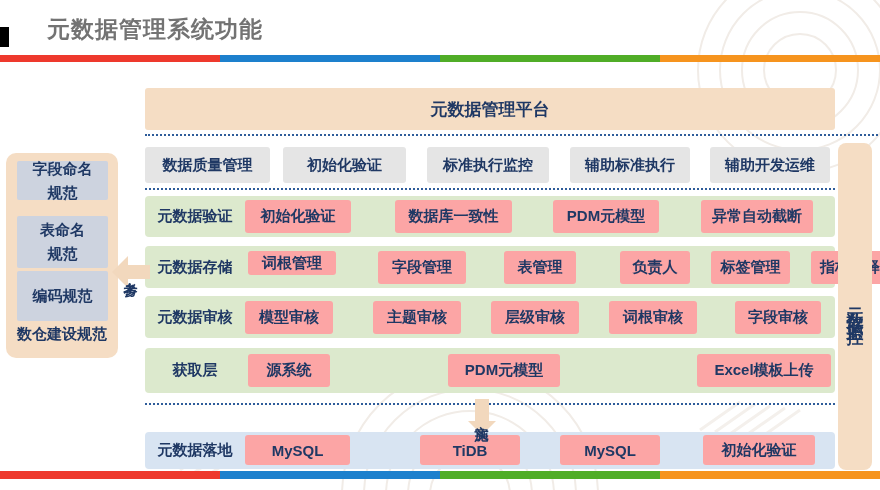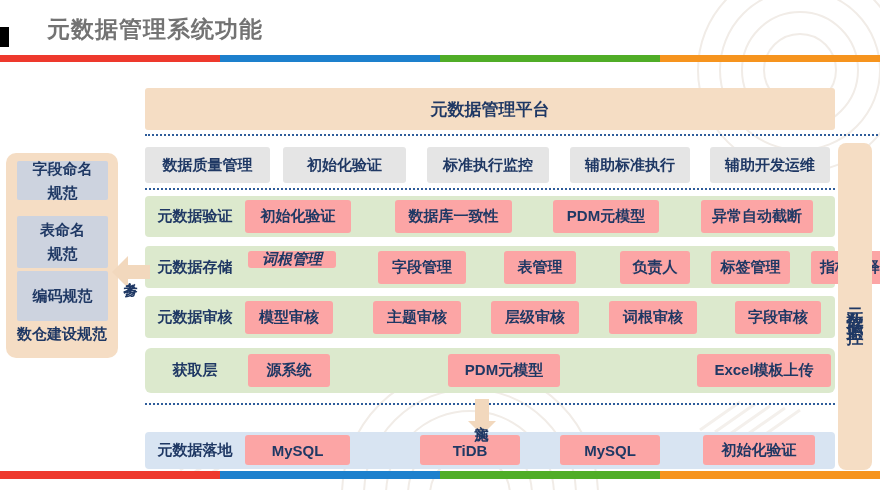--- a/index.html
+++ b/index.html
@@ -111,38 +111,38 @@
   <div class="band" style="top:196px;height:41px;">
     <div class="band-label">元数据验证</div>
     <div class="gbox" style="left:100px;top:4px;width:106px;height:33px;">初始化验证</div>
     <div class="gbox" style="left:250px;top:4px;width:117px;height:33px;">数据库一致性</div>
     <div class="gbox" style="left:408px;top:4px;width:106px;height:33px;">PDM元模型</div>
     <div class="gbox" style="left:556px;top:4px;width:112px;height:33px;">异常自动截断</div>
   </div>
 
   <div class="band" style="top:246px;height:42px;">
     <div class="band-label">元数据存储</div>
-    <div class="gbox" style="left:103px;top:5px;width:88px;height:17px;font-style:italic;">词根管理</div>
+    <div class="gbox" style="left:103px;top:5px;width:88px;height:24px;">词根管理</div>
     <div class="gbox" style="left:233px;top:5px;width:88px;height:33px;">字段管理</div>
     <div class="gbox" style="left:359px;top:5px;width:72px;height:33px;">表管理</div>
     <div class="gbox" style="left:403px;top:5px;width:70px;height:33px;transform:translateX(72px);">负责人</div>
     <div class="gbox" style="left:494px;top:5px;width:79px;height:33px;transform:translateX(72px);">标签管理</div>
     <div class="gbox" style="left:594px;top:5px;width:78px;height:33px;transform:translateX(72px);">指标解释</div>
   </div>
 
   <div class="band" style="top:296px;height:42px;">
     <div class="band-label">元数据审核</div>
     <div class="gbox" style="left:100px;top:5px;width:88px;height:33px;">模型审核</div>
     <div class="gbox" style="left:228px;top:5px;width:88px;height:33px;">主题审核</div>
     <div class="gbox" style="left:346px;top:5px;width:88px;height:33px;">层级审核</div>
     <div class="gbox" style="left:464px;top:5px;width:88px;height:33px;">词根审核</div>
     <div class="gbox" style="left:590px;top:5px;width:86px;height:33px;">字段审核</div>
   </div>
 
-  <div class="band" style="top:348px;height:45px;border-radius:6px;">
+  <div class="band" style="top:348px;height:45px;">
     <div class="band-label">获取层</div>
     <div class="gbox" style="left:103px;top:6px;width:82px;height:33px;">源系统</div>
     <div class="gbox" style="left:303px;top:6px;width:112px;height:33px;">PDM元模型</div>
     <div class="gbox" style="left:552px;top:6px;width:134px;height:33px;">Excel模板上传</div>
   </div>
 
   <div class="dot" style="left:145px;top:403px;width:690px;"></div>
 
   <div class="v-note" style="left:462px;top:395px;width:40px;height:42px;">
     <svg class="arrow-svg" width="40" height="42" viewBox="0 0 40 42">

